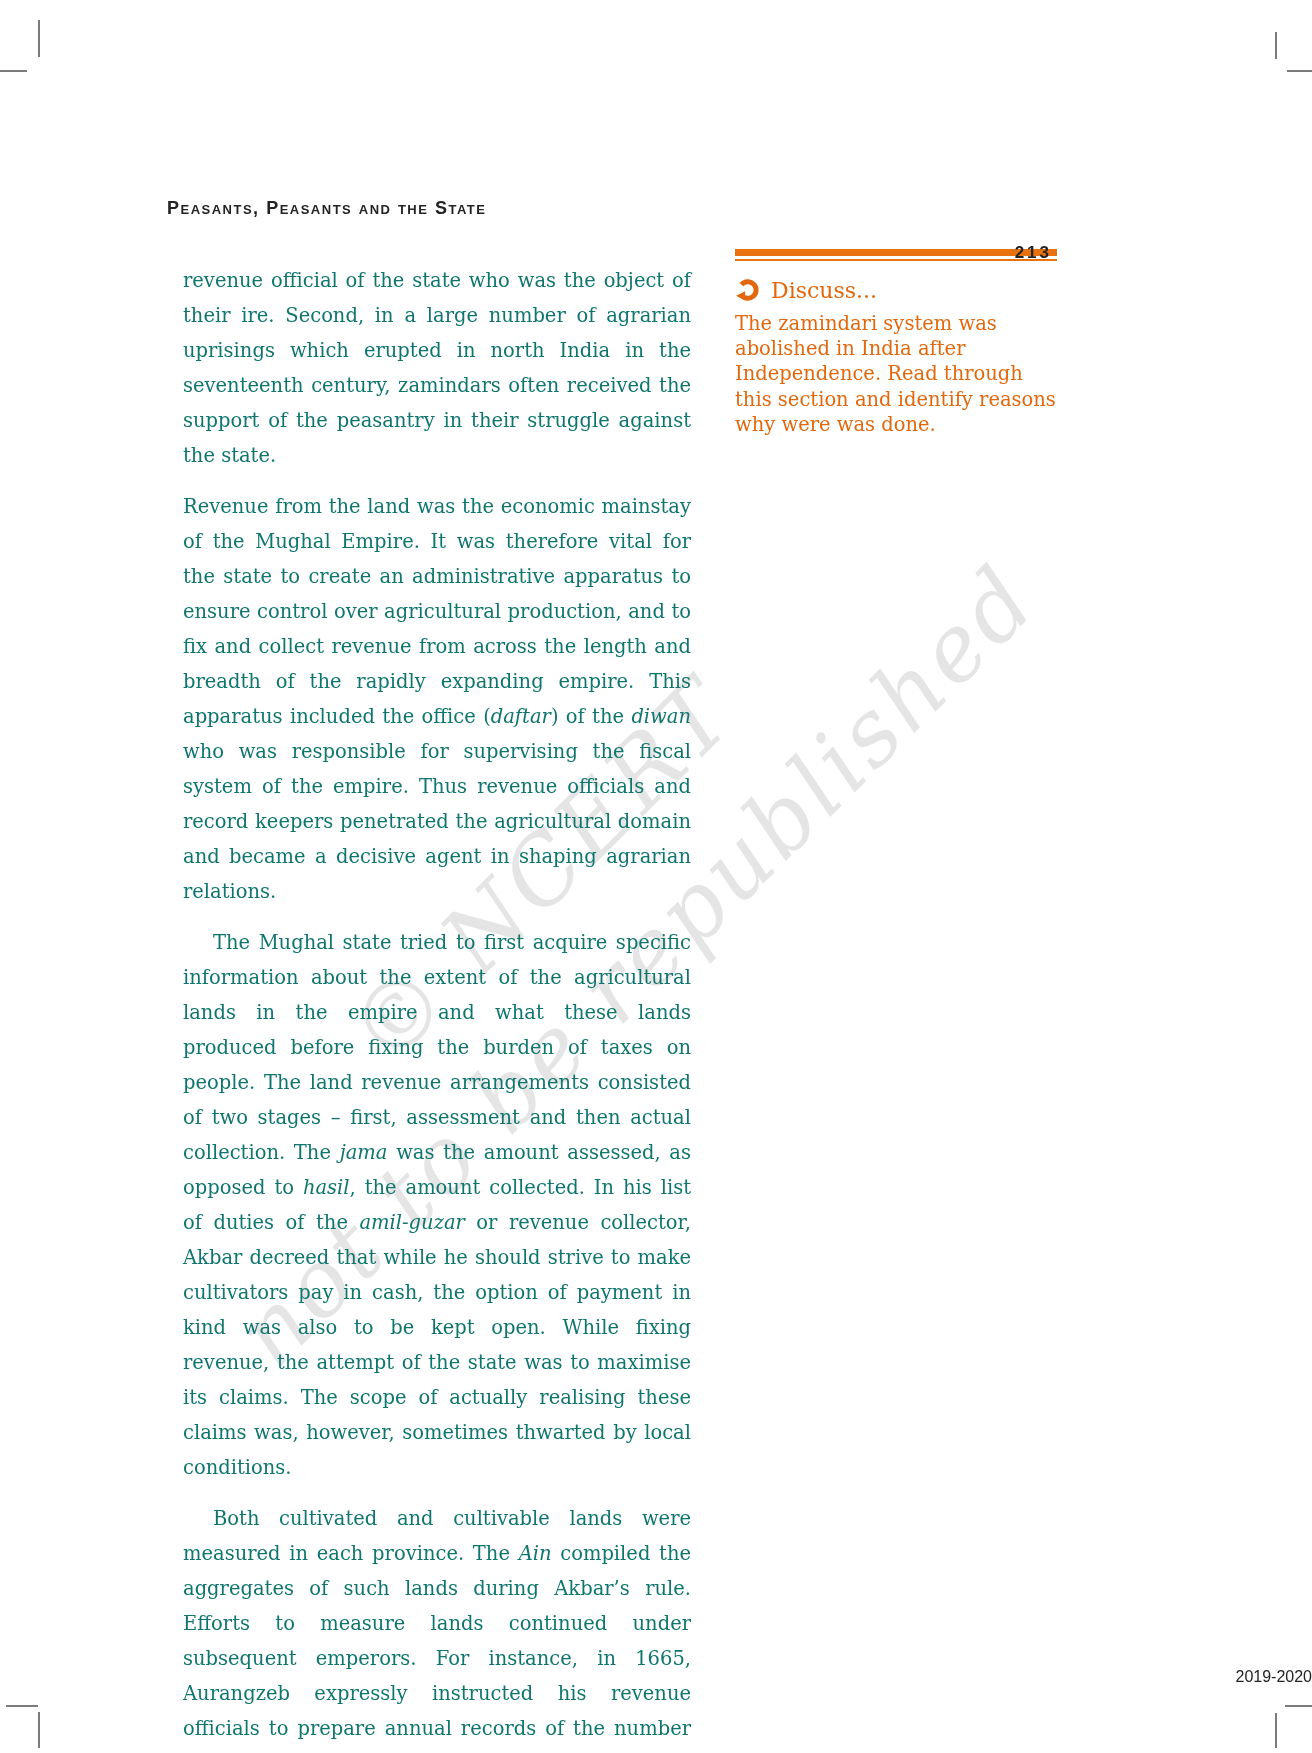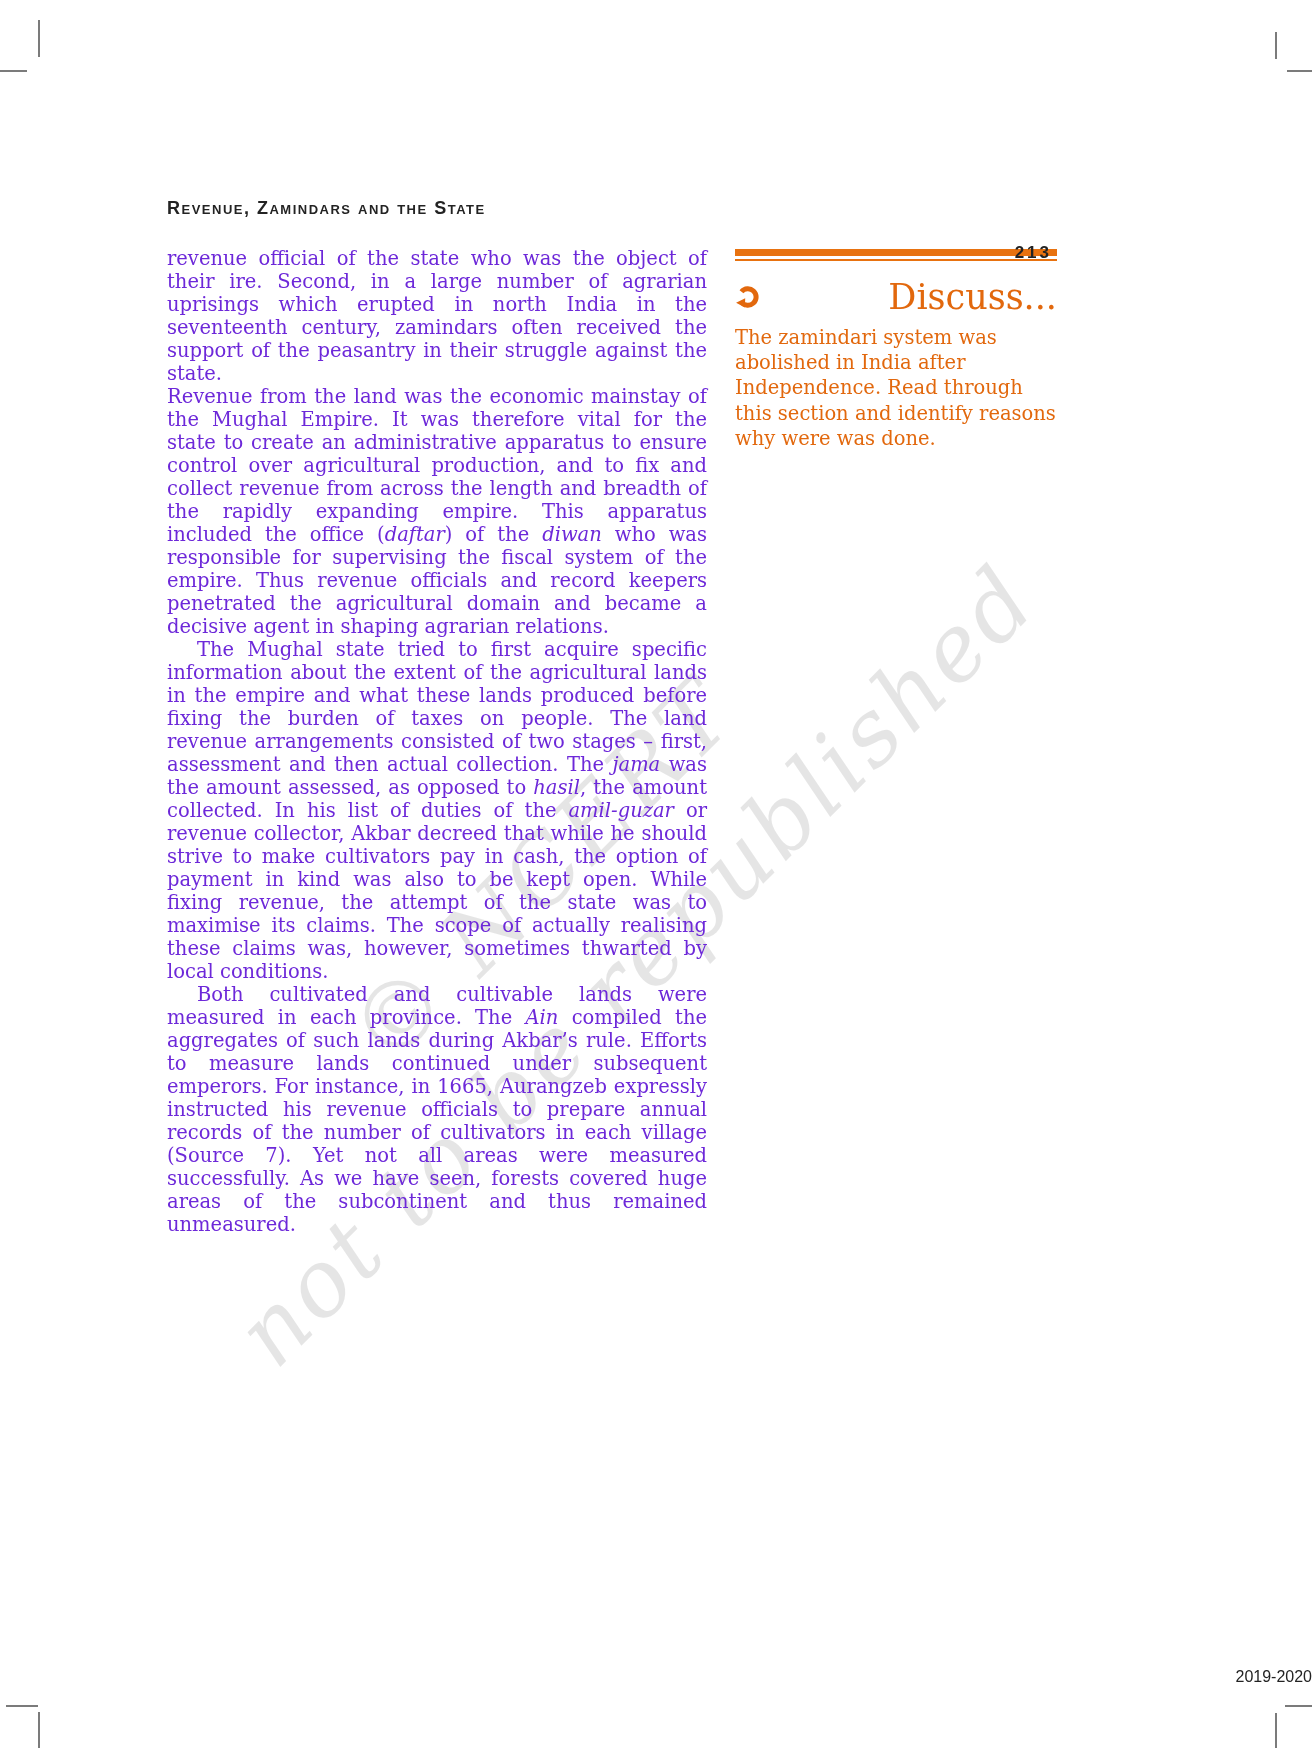--- a/index.html
+++ b/index.html
@@ -57,25 +57,25 @@
     z-index:2;
     margin-top:45px;
   }
 
   
   .main-col{
     position:absolute;left:167px;top:247px;width:540px;
     z-index:1;
   }
   .para{
-    margin:0;
+    margin:16px;
     font-size:19.5px;
-    line-height:23px;
+    line-height:35px;
     text-align:justify;
-    color:#6d28d9;
+    color:#0f766e;
   }
   .para.indent{text-indent:30px;}
   .para em{font-style:italic;}
   .section-heading{
     margin:28px 0 8px 0;
     font-family:"Liberation Sans", sans-serif;
     font-weight:bold;
     font-variant:small-caps;
     font-size:28px;
     line-height:30px;
@@ -89,24 +89,23 @@
     z-index:1;
   }
   .sidebar-rule{
     height:3px;
     border-top:7px solid #E8720F;
     border-bottom:2px solid #E8720F;
     margin-bottom:16px;
   }
   .discuss-head{
     display:flex;align-items:center;gap:10px;
-    font-size:35px;
+    font-size:22px;
     color:#E2680D;
     margin-bottom:8px;
-    justify-content:space-between;
   }
   .discuss-icon{width:26px;height:26px;flex:0 0 auto;display:block;}
   .sidebar-body{
     font-size:19.5px;
     line-height:25.2px;
     color:#E2680D;
     text-align:left;
   }
 
   
@@ -131,21 +130,21 @@
   <div class="crop bl-h"></div>
   <div class="crop bl-v"></div>
   <div class="crop br-h"></div>
   <div class="crop br-v"></div>
 
   <div class="watermark">
     <span class="wm-line">© NCERT</span>
     <span class="wm-line">not to be republished</span>
   </div>
 
-  <div class="running-head">Revenue, Zamindars and the State</div>
+  <div class="running-head">Peasants, Peasants and the State</div>
   <div class="page-number">213</div>
 
   <div class="main-col">
     <p class="para"><span>revenue official of the state who was the object of their ire. Second, in a large number of agrarian uprisings which erupted in north India in the seventeenth century, zamindars often received the support of the peasantry in their struggle against the state.</span></p>
     <p class="para"><span>Revenue from the land was the economic mainstay of the Mughal Empire. It was therefore vital for the state to create an administrative apparatus to ensure control over agricultural production, and to fix and collect revenue from across the length and breadth of the rapidly expanding empire. This apparatus included the office (</span><em>daftar</em><span>) of the </span><em>diwan</em><span> who was responsible for supervising the fiscal system of the empire. Thus revenue officials and record keepers penetrated the agricultural domain and became a decisive agent in shaping agrarian relations.</span></p>
     <p class="para indent"><span>The Mughal state tried to first acquire specific information about the extent of the agricultural lands in the empire and what these lands produced before fixing the burden of taxes on people. The land revenue arrangements consisted of two stages – first, assessment and then actual collection. The </span><em>jama</em><span> was the amount assessed, as opposed to </span><em>hasil</em><span>, the amount collected. In his list of duties of the </span><em>amil-guzar</em><span> or revenue collector, Akbar decreed that while he should strive to make cultivators pay in cash, the option of payment in kind was also to be kept open. While fixing revenue, the attempt of the state was to maximise its claims. The scope of actually realising these claims was, however, sometimes thwarted by local conditions.</span></p>
     <p class="para indent"><span>Both cultivated and cultivable lands were measured in each province. The </span><em>Ain</em><span> compiled the aggregates of such lands during Akbar’s rule. Efforts to measure lands continued under subsequent emperors. For instance, in 1665, Aurangzeb expressly instructed his revenue officials to prepare annual records of the number of cultivators in each village (Source 7). Yet not all areas were measured successfully. As we have seen, forests covered huge areas of the subcontinent and thus remained unmeasured.</span></p>
   </div>
 
   <div class="sidebar">

